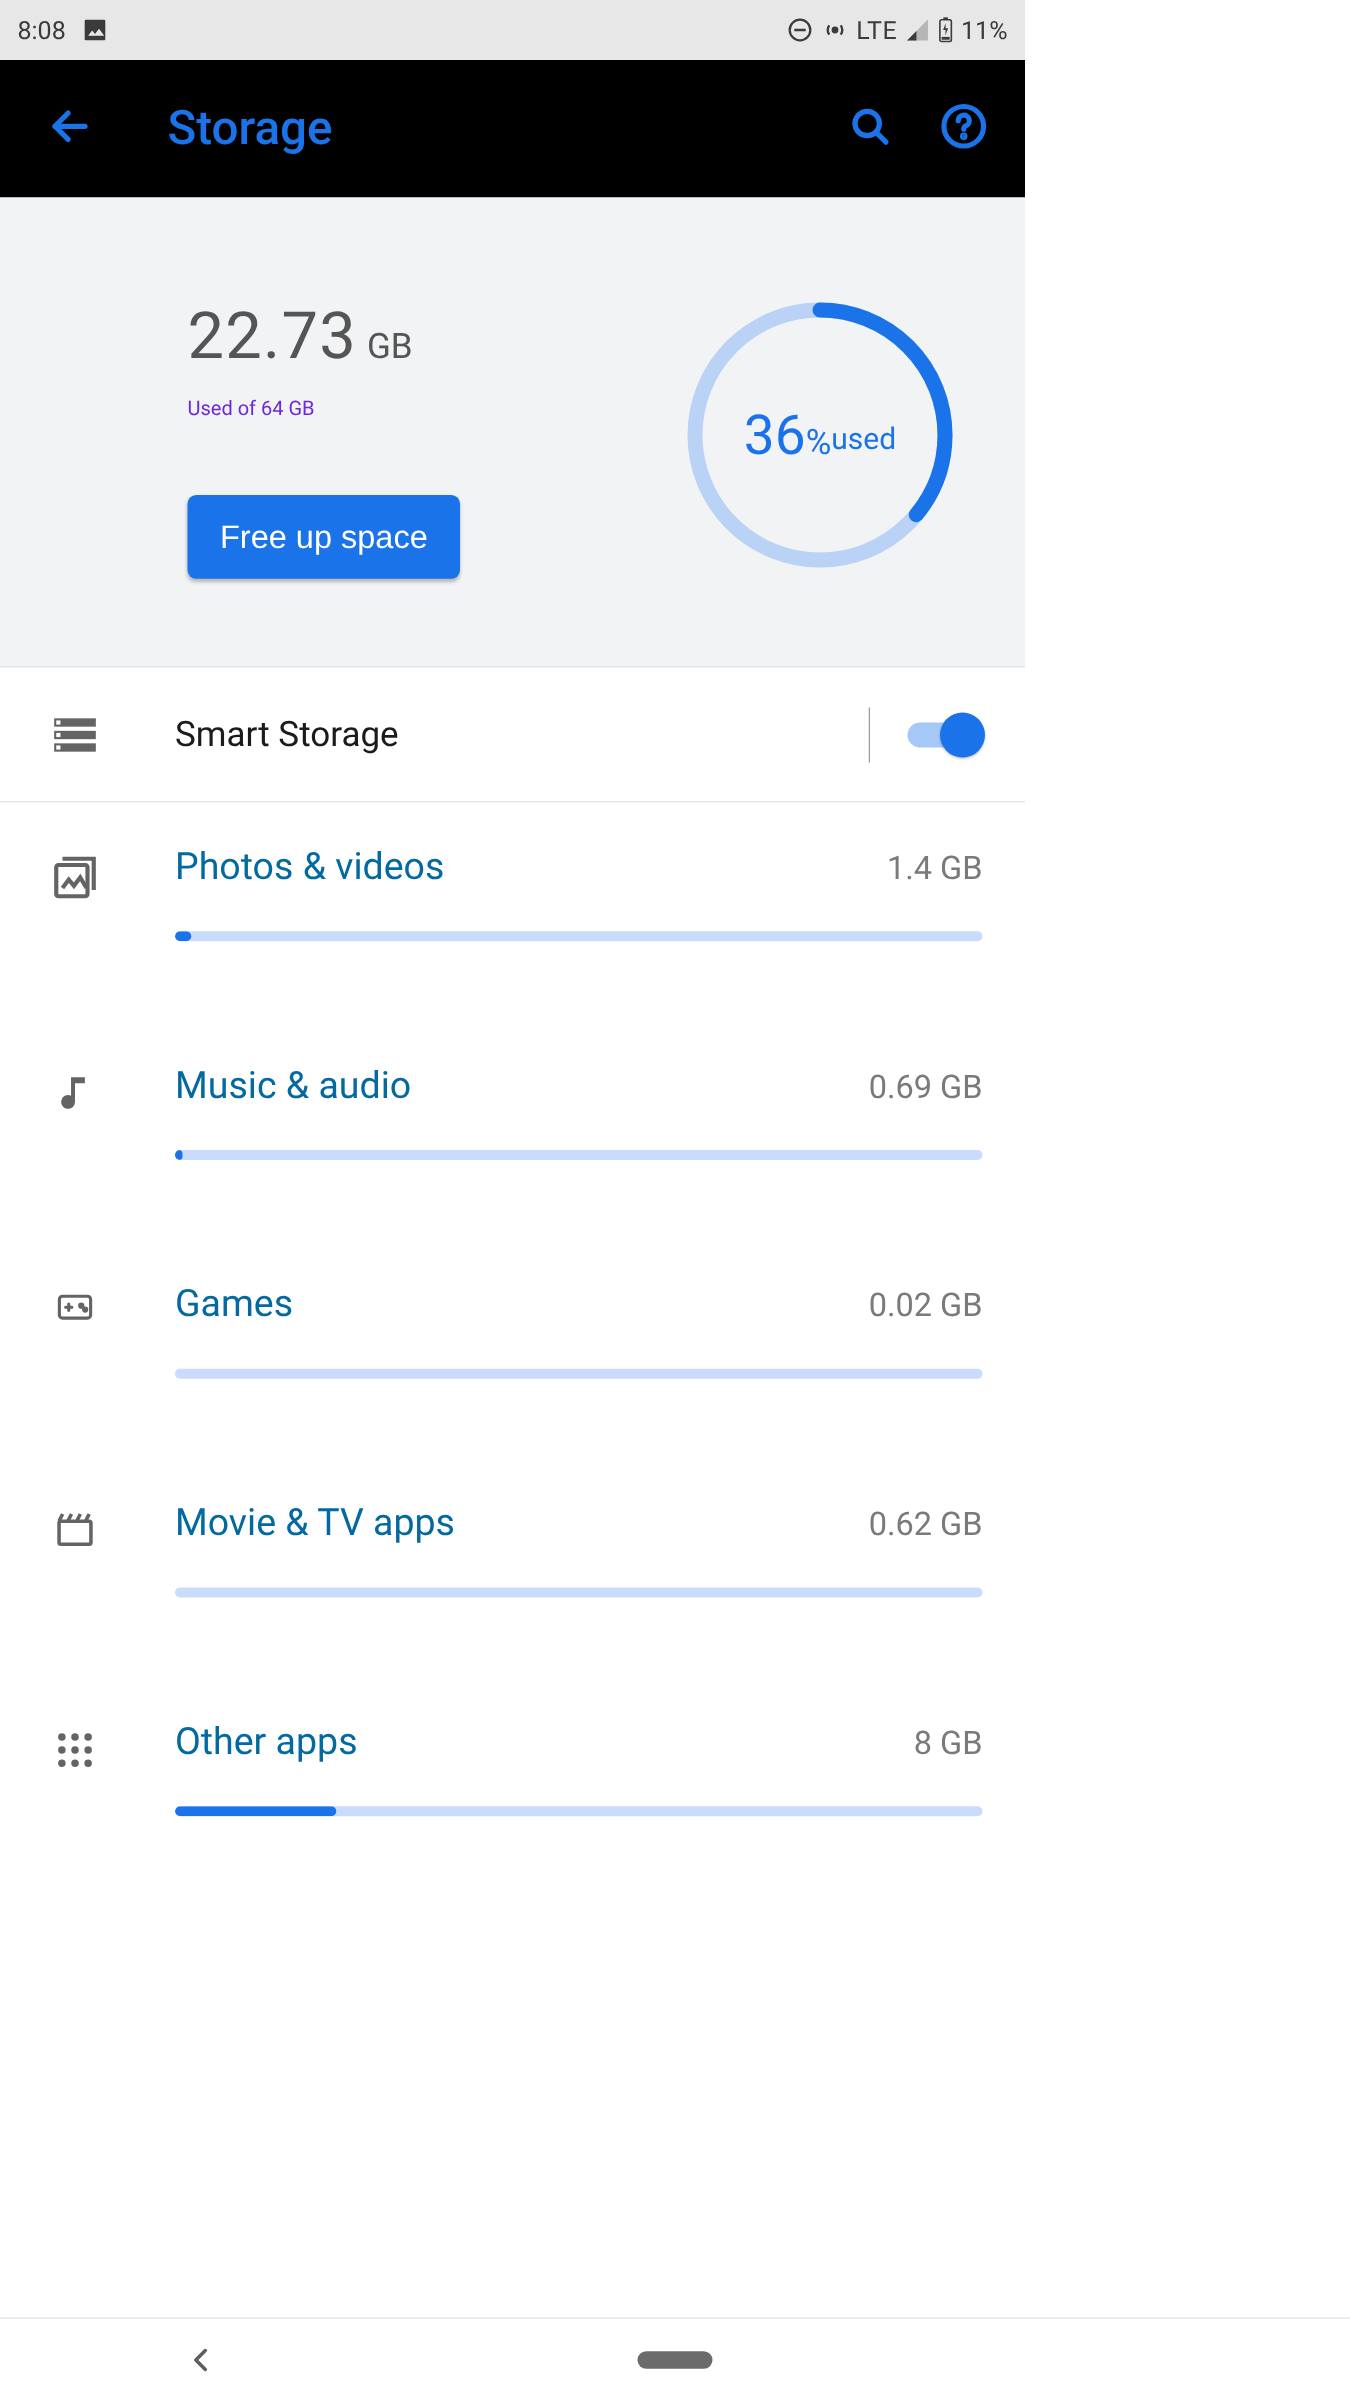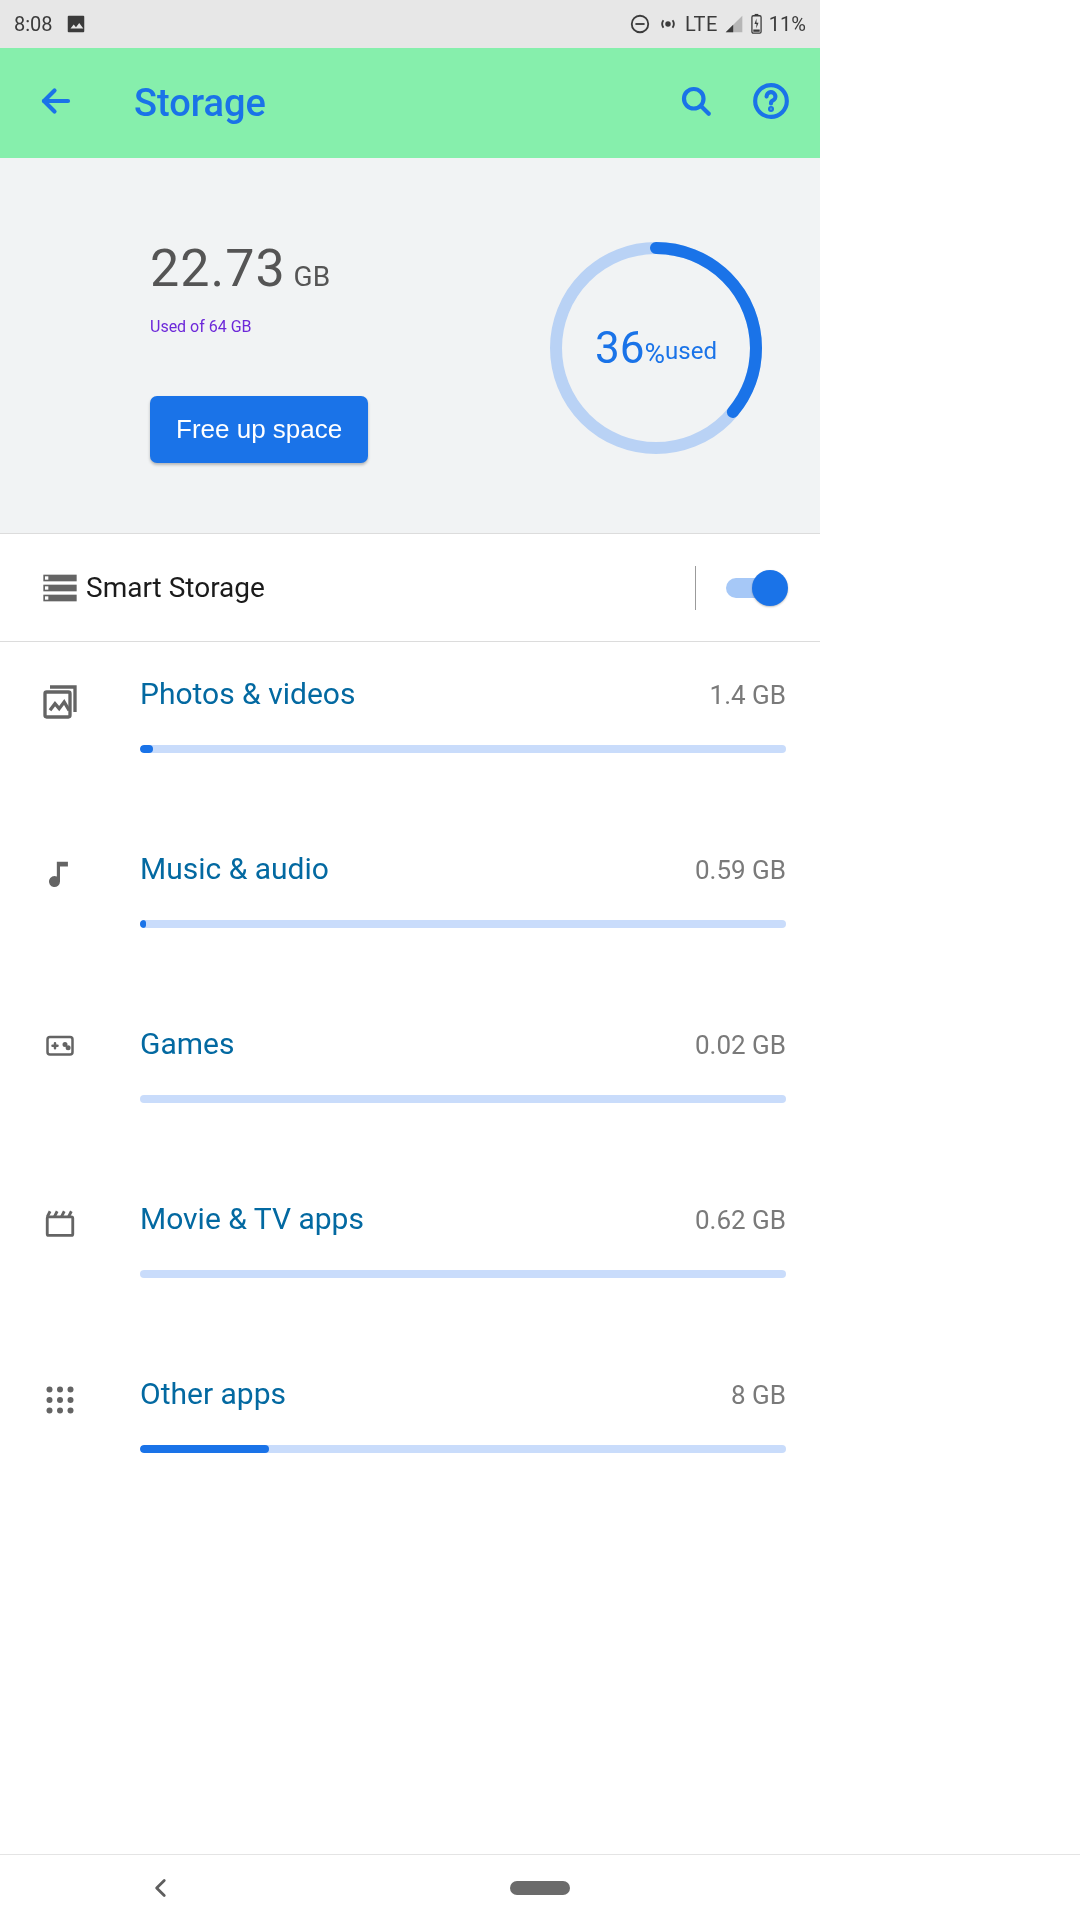--- a/index.html
+++ b/index.html
@@ -23,21 +23,21 @@
   }
   .status-left { display: flex; align-items: center; gap: 12px; }
   .status-right { margin-left: auto; display: flex; align-items: center; gap: 6px; font-size: 20px; }
   .status-right .lte { letter-spacing: 0.5px; }
   .status-icon { width: 22px; height: 22px; }
   .status-icon svg, .status-right svg { display:block; }
 
   
   .app-bar {
     height: 110px;
-    background: #86efac;
+    background: #000000;
     display: flex;
     align-items: center;
     padding: 0 30px 0 38px;
   }
   .app-bar .back { color:#1a73e8; }
   .app-bar .title {
     margin-left: 60px;
     font-size: 38px;
     font-weight: 500;
     color: #1a73e8;
@@ -89,21 +89,21 @@
   
   .smart-row {
     height: 108px;
     display:flex;
     align-items:center;
     padding: 0 34px 0 34px;
     border-bottom: 1px solid #dcdcdc;
     background:#fff;
   }
   .row-icon { width:52px; color:#646464; display:flex; justify-content:center; }
-  .row-body { flex:1; }
+  .row-body { margin-left: 54px; flex:1; }
   .smart-row .row-body { font-size:28px; color:#1b1b1b; }
   .divider-v { width:1px; height:44px; background:#9b9b9b; margin-right:30px; }
 
   .switch {
     position:relative; width:60px; height:36px;
   }
   .switch .track {
     position:absolute; left:0; right:0; top:8px; height:20px; border-radius:10px;
     background:#a6c8f7;
   }
@@ -299,21 +299,21 @@
     <div class="cat-row">
       <div class="row-icon">
         <svg viewBox="0 0 24 24" width="38" height="38" fill="#646464">
           <path d="M12 3v12.5a3.5 3.5 0 1 1-2-3.16V3h2z"></path>
           <path d="M12 3h5v3h-5z"></path>
         </svg>
       </div>
       <div class="cat-body">
         <div class="cat-head">
           <span class="cat-name">Music &amp; audio</span>
-          <span class="cat-size">0.59 GB</span>
+          <span class="cat-size">0.69 GB</span>
         </div>
         <div class="bar-track">
           <div class="bar-fill" style="width:1%"></div>
         </div>
       </div>
     </div>
     <div class="cat-gap"></div>
     <div class="cat-row">
       <div class="row-icon">
         <svg viewBox="0 0 24 24" width="44" height="30" fill="none" stroke="#646464" stroke-width="2">

